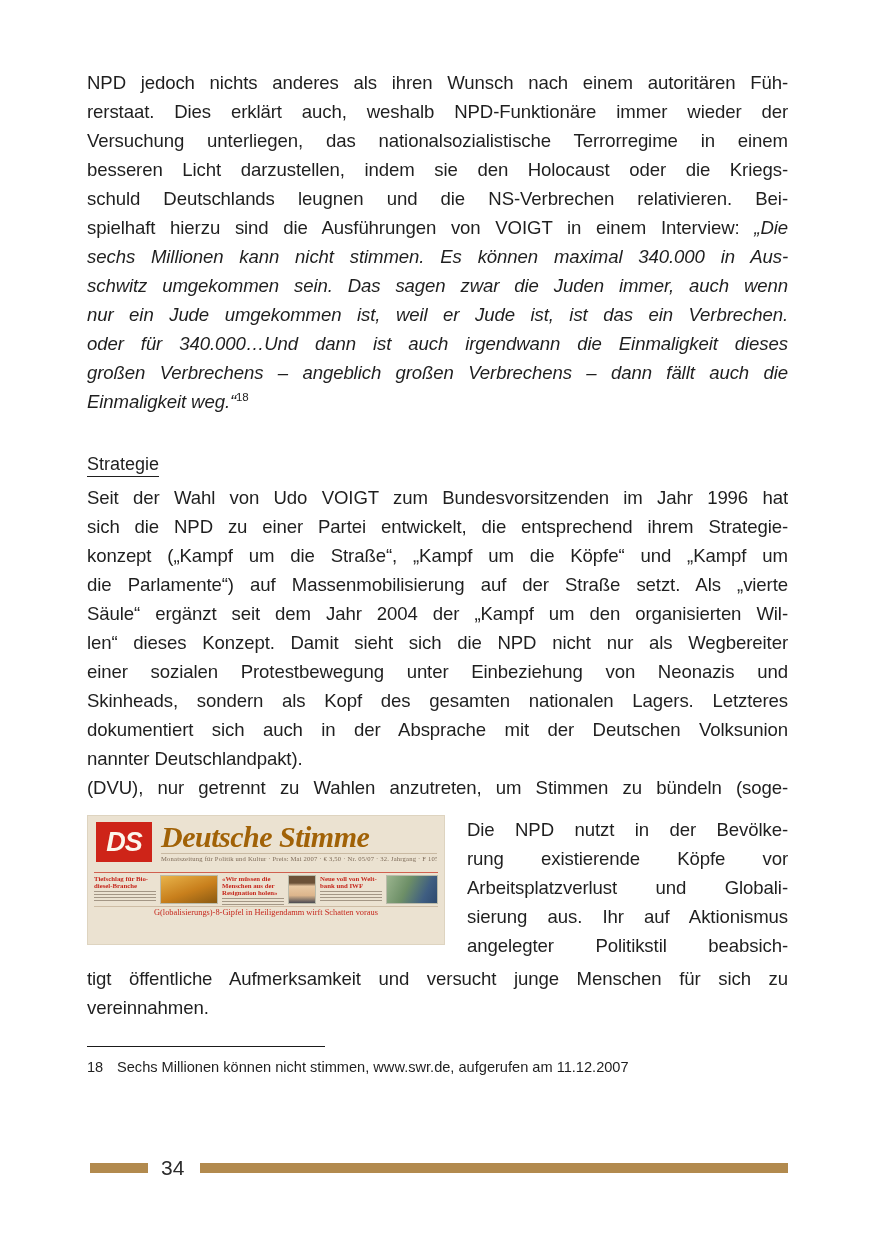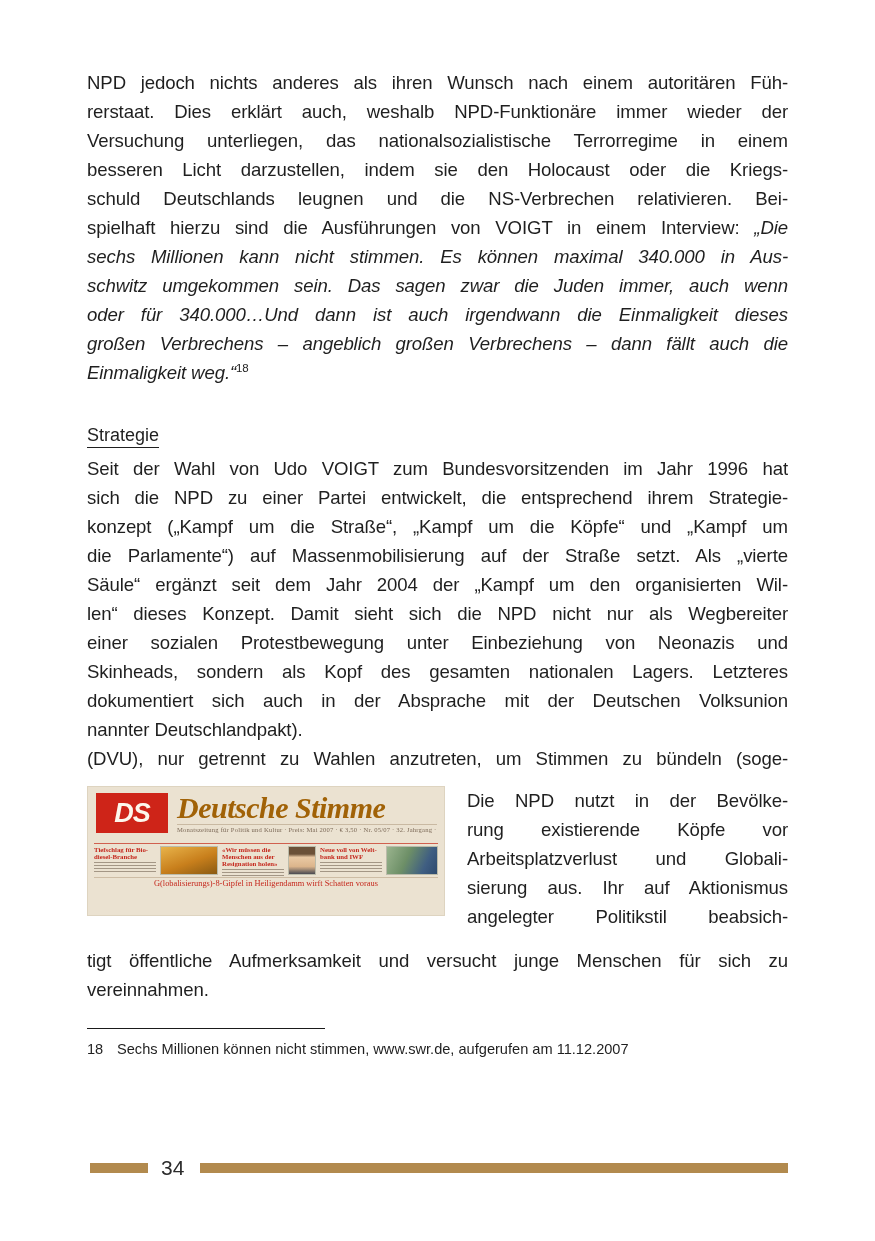--- a/index.html
+++ b/index.html
@@ -11,31 +11,31 @@
   .bodytext{font-size:18.6px;line-height:29px;letter-spacing:-0.1px;}
   .line{text-align:justify;text-align-last:justify;height:29px;overflow:hidden;}
   .line.last{text-align-last:left;}
   .line em{font-style:italic;}
   .line sup{font-size:11.5px;vertical-align:super;line-height:0;font-style:normal;}
   .heading-row{margin-top:38px;height:29px;font-size:18px;}
   .heading-row span{display:inline-block;border-bottom:1.6px solid #1f1f1f;padding-bottom:1px;}
   .para2{}
   .media-row{display:flex;margin-top:13px;align-items:flex-start;}
   .wrap-col{margin-left:22px;width:321px;}
-  .after-wrap{margin-top:15px;}
+  .after-wrap{margin-top:4px;}
 
   
   .newspaper{
     flex-shrink:0;width:358px;height:130px;box-sizing:border-box;
     background:#ebe2d1;box-shadow:0 0 0 1px #ded4c0 inset;
     font-family:"Liberation Serif","DejaVu Serif",serif;overflow:hidden;
   }
   .np-masthead{display:flex;align-items:flex-start;padding:7px 8px 0 9px;height:48px;}
   .np-logo{
-    background:#ce2418;color:#fdf7ec;width:72px;height:40px;flex-shrink:0;
+    background:#ce2418;color:#fdf7ec;width:56px;height:40px;flex-shrink:0;
     display:flex;align-items:center;justify-content:center;
     font-family:"Liberation Sans",sans-serif;font-weight:bold;font-style:italic;font-size:27px;letter-spacing:-1px;
   }
   .np-title-wrap{margin-left:9px;flex:1;min-width:0;}
   .np-title{
     color:#a16207;font-weight:bold;font-style:italic;font-size:30px;line-height:29px;
     letter-spacing:-0.5px;white-space:nowrap;
   }
   .np-subtitle{
     font-size:6.6px;color:#7d6a58;margin-top:2px;white-space:nowrap;overflow:hidden;
@@ -76,20 +76,21 @@
 
     <div class="bodytext">
         <div class="line"><span>NPD jedoch nichts anderes als ihren Wunsch nach einem autoritären Füh-</span></div>
         <div class="line"><span>rerstaat. Dies erklärt auch, weshalb NPD-Funktionäre immer wieder der</span></div>
         <div class="line"><span>Versuchung unterliegen, das nationalsozialistische Terrorregime in einem</span></div>
         <div class="line"><span>besseren Licht darzustellen, indem sie den Holocaust oder die Kriegs-</span></div>
         <div class="line"><span>schuld Deutschlands leugnen und die NS-Verbrechen relativieren. Bei-</span></div>
         <div class="line"><span>spielhaft hierzu sind die Ausführungen von VOIGT in einem Interview: </span><em>„Die</em></div>
         <div class="line"><em>sechs Millionen kann nicht stimmen. Es können maximal 340.000 in Aus-</em></div>
         <div class="line"><em>schwitz umgekommen sein. Das sagen zwar die Juden immer, auch wenn</em></div>
+        <div class="line"><em>nur ein Jude umgekommen ist, weil er Jude ist, ist das ein Verbrechen.</em></div>
         <div class="line"><em>oder für 340.000…Und dann ist auch irgendwann die Einmaligkeit dieses</em></div>
         <div class="line"><em>großen Verbrechens – angeblich großen Verbrechens – dann fällt auch die</em></div>
         <div class="line last"><em>Einmaligkeit weg.“</em><sup>18</sup></div>
       </div>
 
     <div class="heading-row">
       <span>Strategie</span>
     </div>
 
     <div class="bodytext para2">

